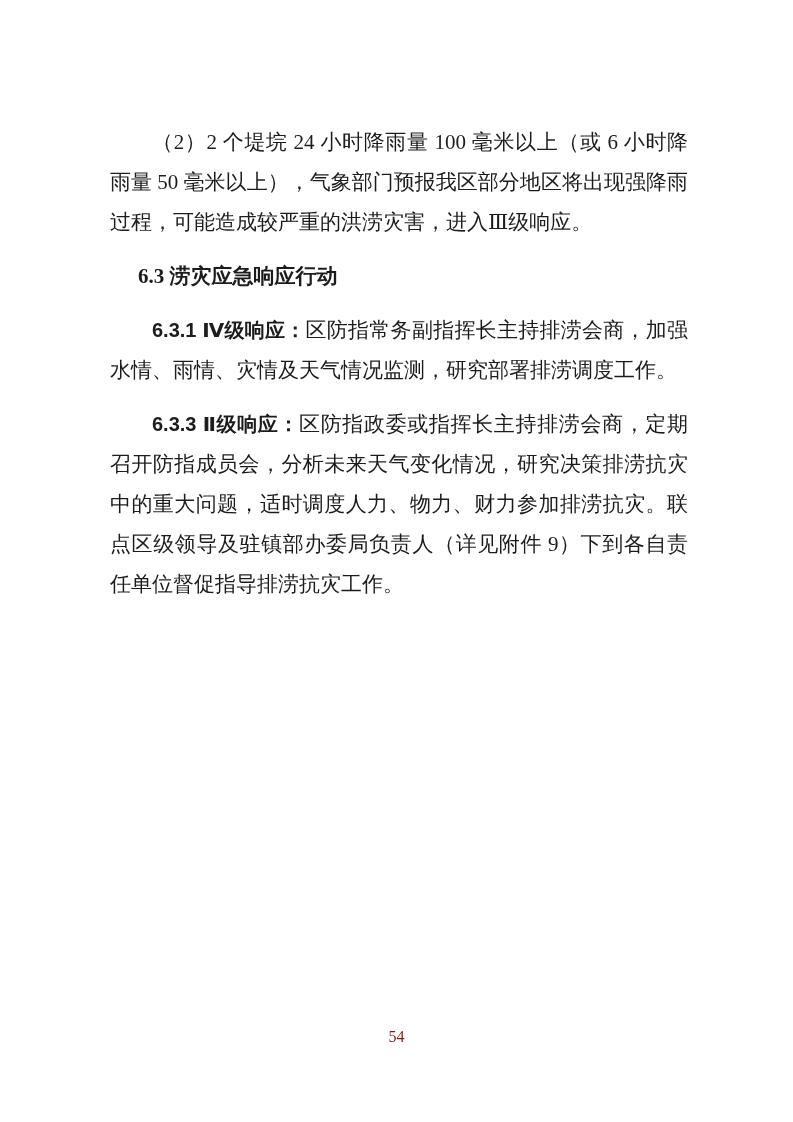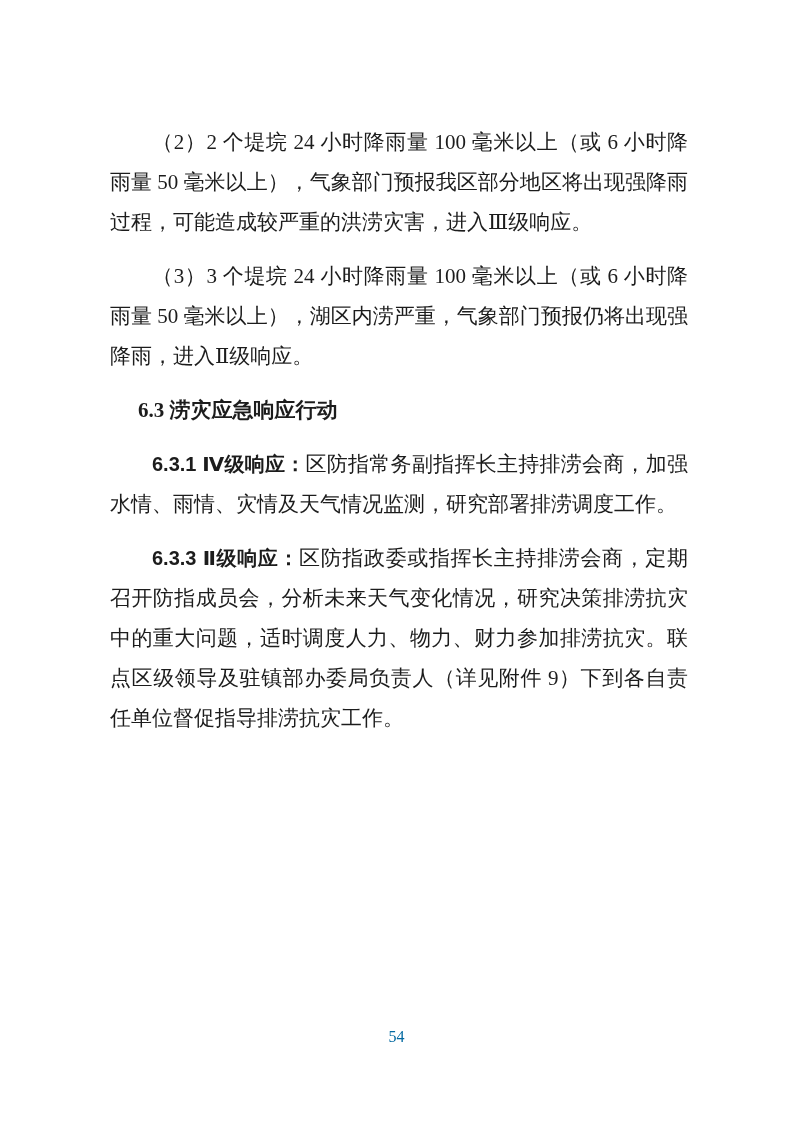--- a/index.html
+++ b/index.html
@@ -47,33 +47,32 @@
   .footer {
     position: absolute;
     left: 0;
     top: 1028px;
     width: 100%;
     text-align: center;
   }
   .page-number {
     font-family: "Liberation Serif", "DejaVu Serif", serif;
     font-size: 16px;
-    color: #0369a1;
+    color: #7f1d1d;
   }
 </style>
 </head>
 <body>
 
 <div class="page">
 
   <main class="content">
 
     <p class="para">（2）2 个堤垸 24 小时降雨量 100 毫米以上（或 6 小时降雨量 50 毫米以上），气象部门预报我区部分地区将出现强降雨过程，可能造成较严重的洪涝灾害，进入Ⅲ级响应。</p>
 
-    <p class="para">（3）3 个堤垸 24 小时降雨量 100 毫米以上（或 6 小时降雨量 50 毫米以上），湖区内涝严重，气象部门预报仍将出现强降雨，进入Ⅱ级响应。</p>
 
 
     <h2 class="heading">6.3 涝灾应急响应行动</h2>
 
     <p class="para">
       <span class="run-label">6.3.1 Ⅳ级响应：</span><span>区防指常务副指挥长主持排涝会商，加强水情、雨情、灾情及天气情况监测，研究部署排涝调度工作。</span>
     </p>
 
 
     <p class="para">

